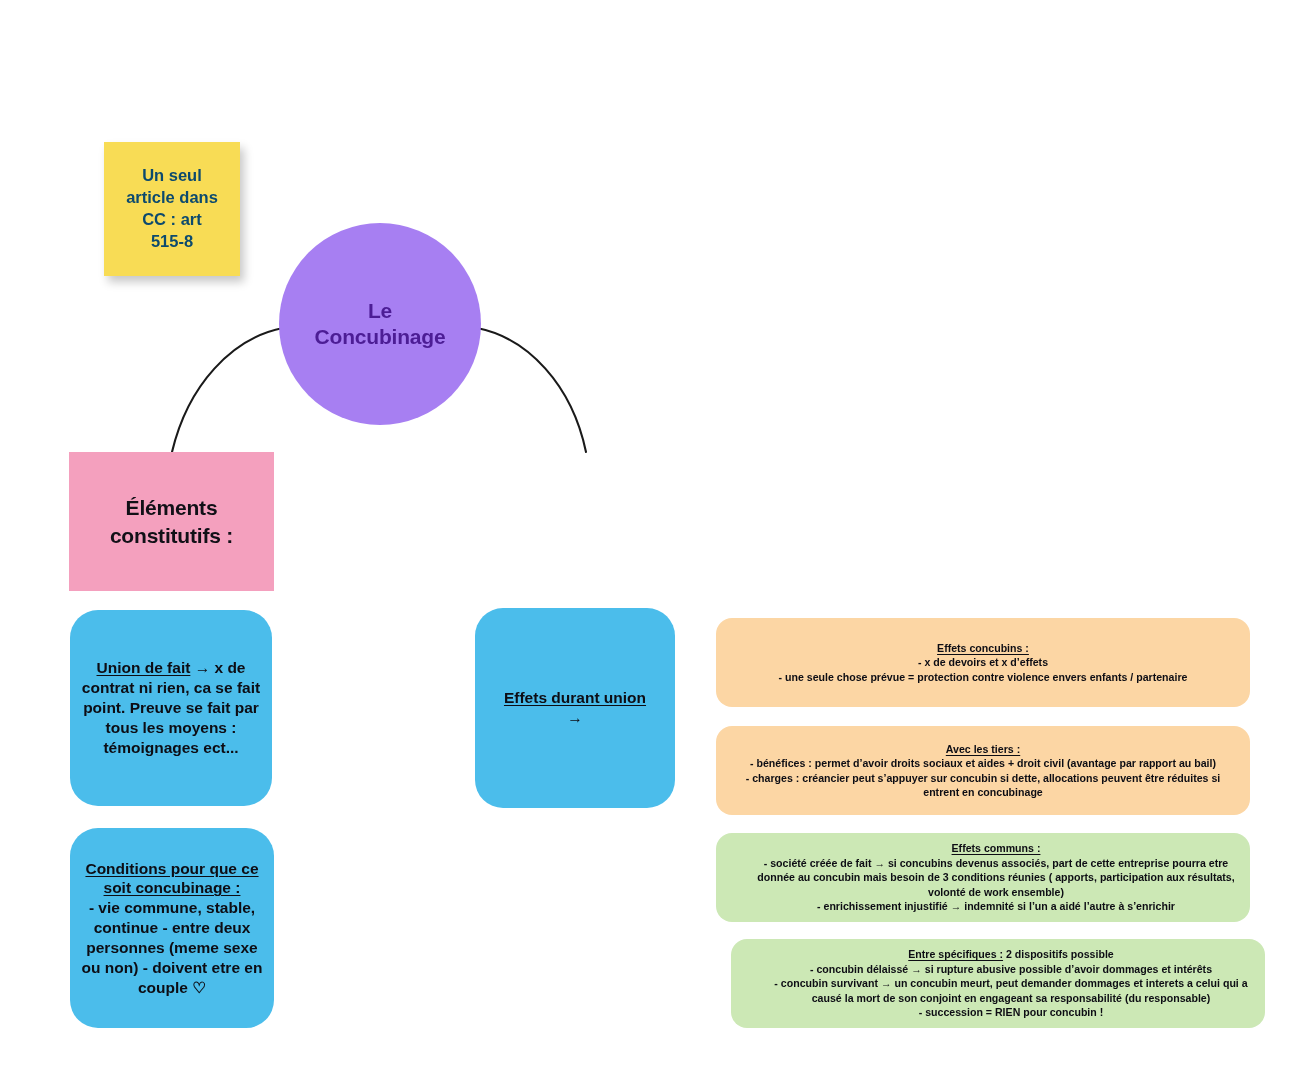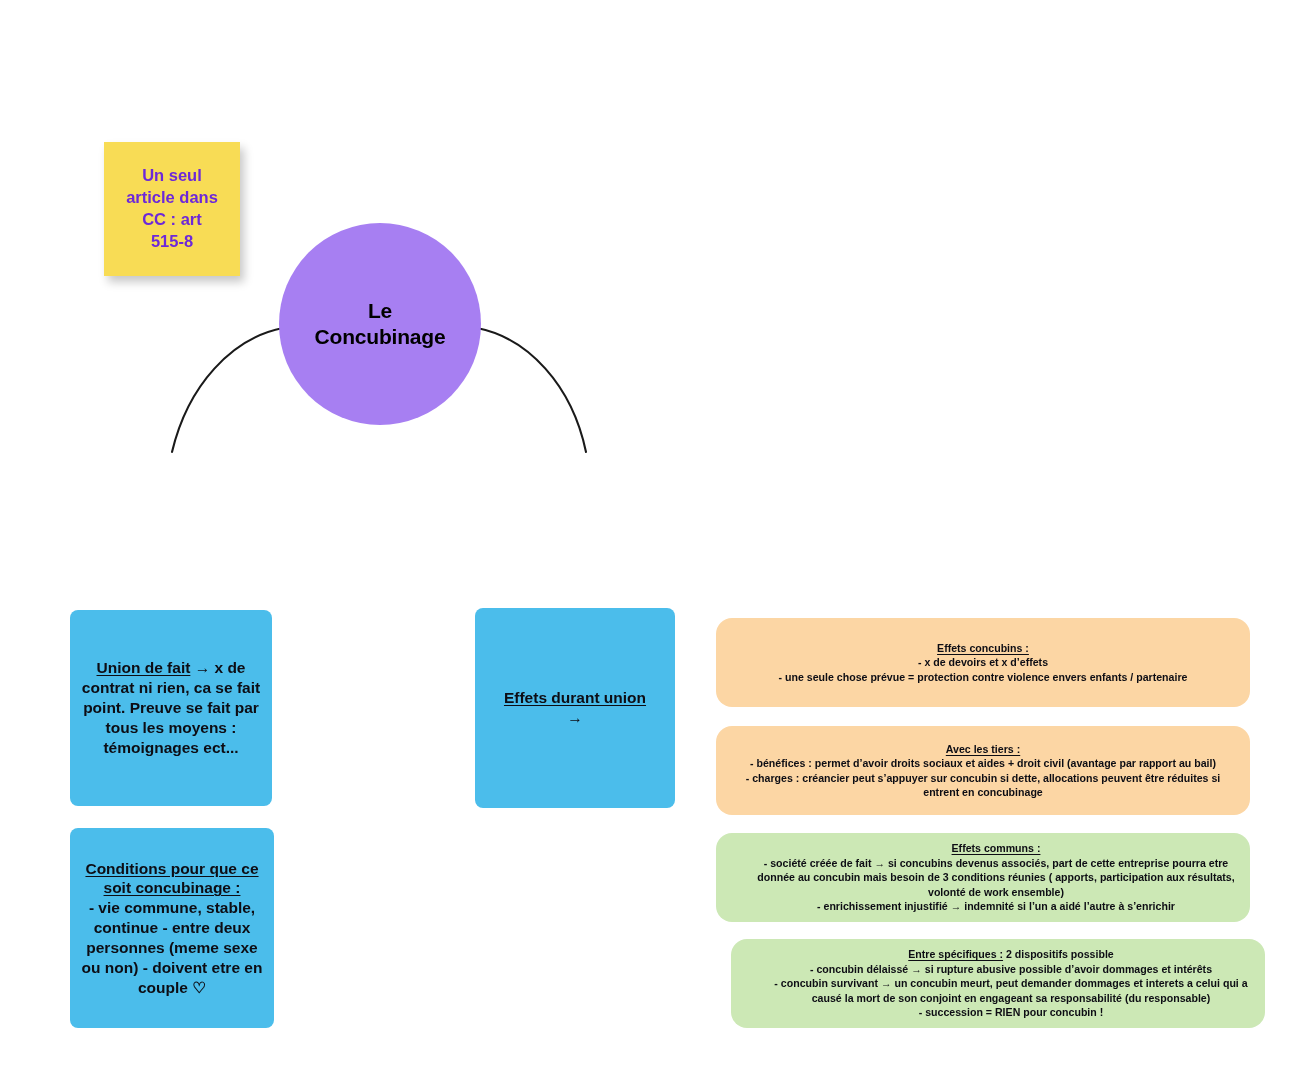--- a/index.html
+++ b/index.html
@@ -43,21 +43,21 @@
     display: flex;
     align-items: center;
     justify-content: center;
     box-sizing: border-box;
     padding: 4px 6px;
   }
   .sticky .txt {
     font-size: 16.5px;
     font-weight: 700;
     line-height: 1.32;
-    color: #6d28d9;
+    color: #0c4a6e;
     text-align: center;
     white-space: pre-line;
   }
 
   
   .hub {
     position: absolute;
     left: 279px;
     top: 223px;
     width: 202px;
@@ -65,21 +65,21 @@
     border-radius: 50%;
     background: #A77FF2;
     display: flex;
     align-items: center;
     justify-content: center;
   }
   .hub .txt {
     font-size: 21px;
     font-weight: 800;
     line-height: 1.25;
-    color: #000000;
+    color: #4c1d95;
     text-align: center;
     white-space: pre-line;
     letter-spacing: -0.2px;
   }
 
   
   .branch {
     position: absolute;
     background: #F4A0BE;
     display: flex;
@@ -97,21 +97,21 @@
     white-space: pre-line;
     letter-spacing: -0.2px;
   }
   #branch-elements { left: 69px;  top: 452px; width: 205px; height: 139px; }
   #branch-effets   { left: 474px; top: 452px; width: 204px; height: 139px; }
 
   
   .bluecard {
     position: absolute;
     background: #4BBDEB;
-    border-radius: 8px;
+    border-radius: 28px;
     display: flex;
     align-items: center;
     justify-content: center;
     box-sizing: border-box;
     padding: 8px 10px;
   }
   .bluecard .txt {
     font-size: 15.5px;
     font-weight: 700;
     line-height: 1.28;
@@ -167,20 +167,24 @@
 article dans
 CC : art
 515-8</div>
   </div>
 
   <div class="hub">
     <div class="txt">Le
 Concubinage</div>
   </div>
 
+  <div class="branch" id="branch-elements">
+    <div class="txt">Éléments
+constitutifs :</div>
+  </div>
 
   <div class="bluecard" id="blue-union">
     <div class="txt">
       <u>Union de fait</u><span> → x de contrat ni rien, ca se fait point.
 Preuve se fait par tous les moyens : témoignages ect...</span>
     </div>
   </div>
 
   <div class="bluecard" id="blue-conditions">
     <div class="txt">

